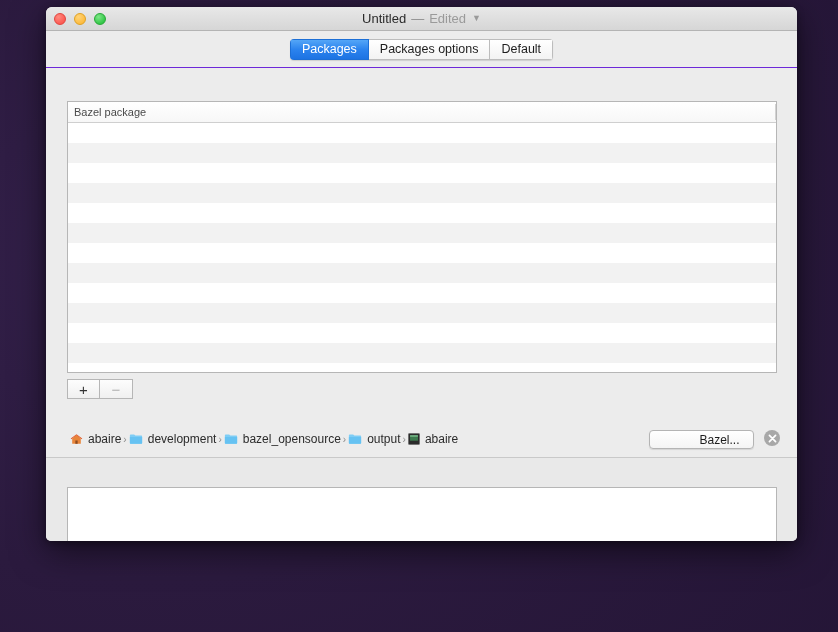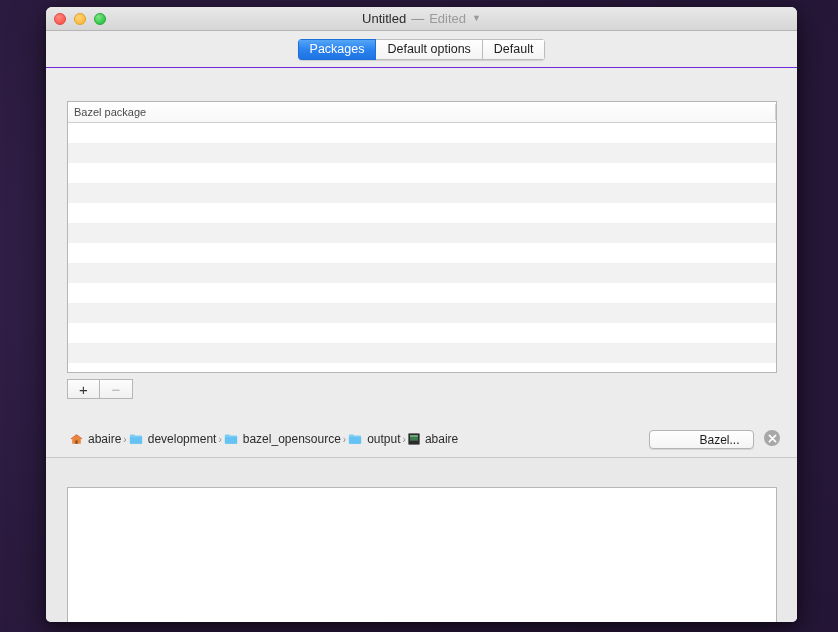--- a/index.html
+++ b/index.html
@@ -23,21 +23,21 @@
     background:
       radial-gradient(ellipse 900px 700px at 18% 42%, #33204a 0%, #2b1a3e 45%, #241536 100%);
   }
 
   
   .window {
     position: absolute;
     left: 46px;
     top: 7px;
     width: 751px;
-    height: 615px;
+    height: 534px;
     border-radius: 6px 6px 5px 5px;
     background: #ececec;
     box-shadow: 0 10px 34px rgba(0,0,0,0.55), 0 2px 7px rgba(0,0,0,0.35);
     overflow: hidden;
   }
 
   
   .titlebar {
     position: relative;
     height: 23px;
@@ -309,21 +309,21 @@
       <span class="title-doc">Untitled</span>
       <span class="title-dash">—</span>
       <span class="title-edited">Edited</span>
       <span class="title-chevron">▼</span>
     </div>
   </div>
 
   <div class="tabstrip">
     <div class="segmented">
       <div class="seg active">Packages</div>
-      <div class="seg">Default options</div>
+      <div class="seg">Packages options</div>
       <div class="seg">Default</div>
     </div>
   </div>
 
   <div class="upper">
 
     <div class="table-box">
       <div class="table-header">
         <div class="th">Bazel package</div>
         <div class="col-resizer"></div>

